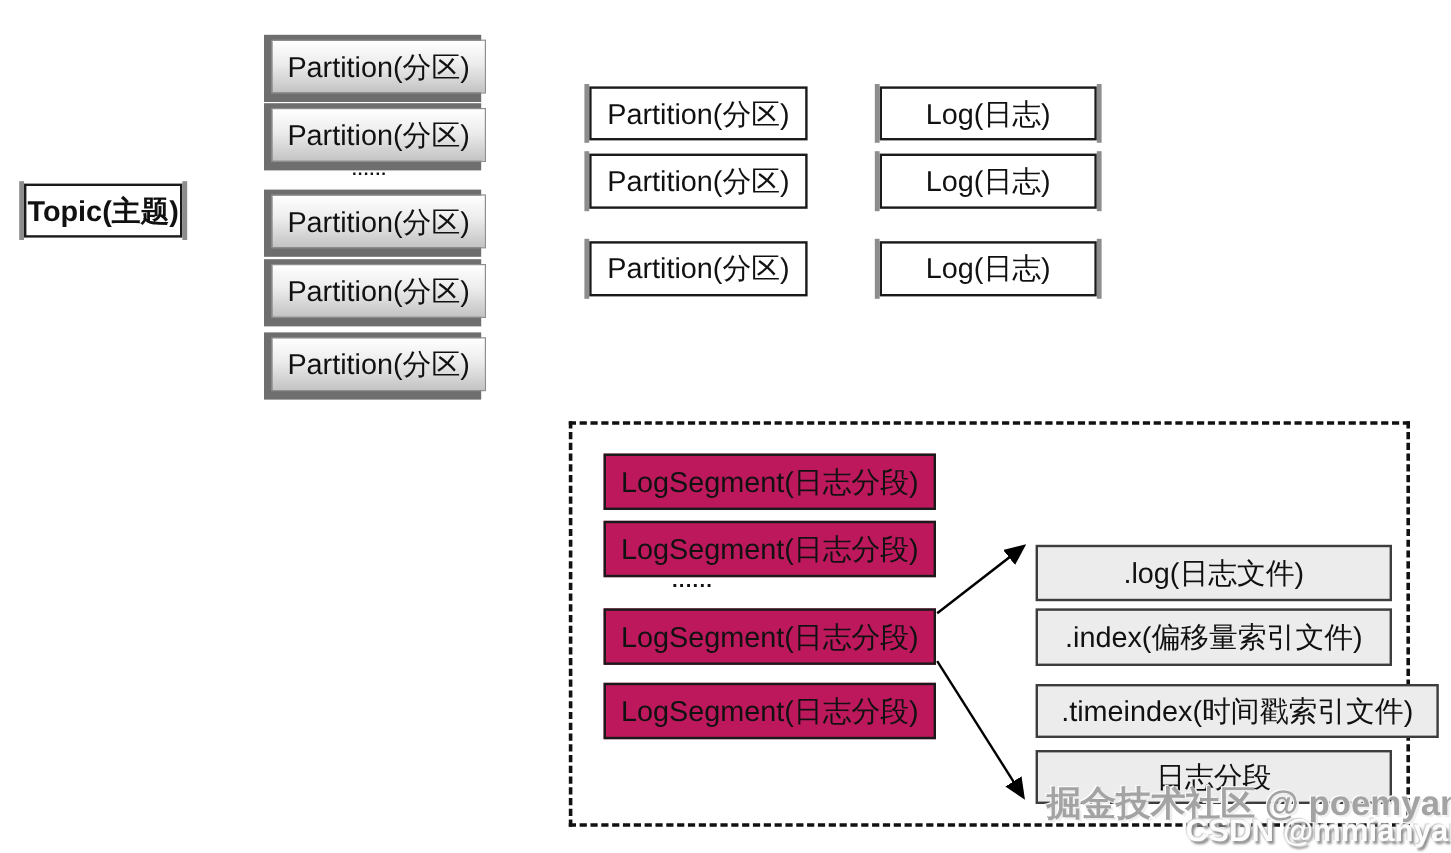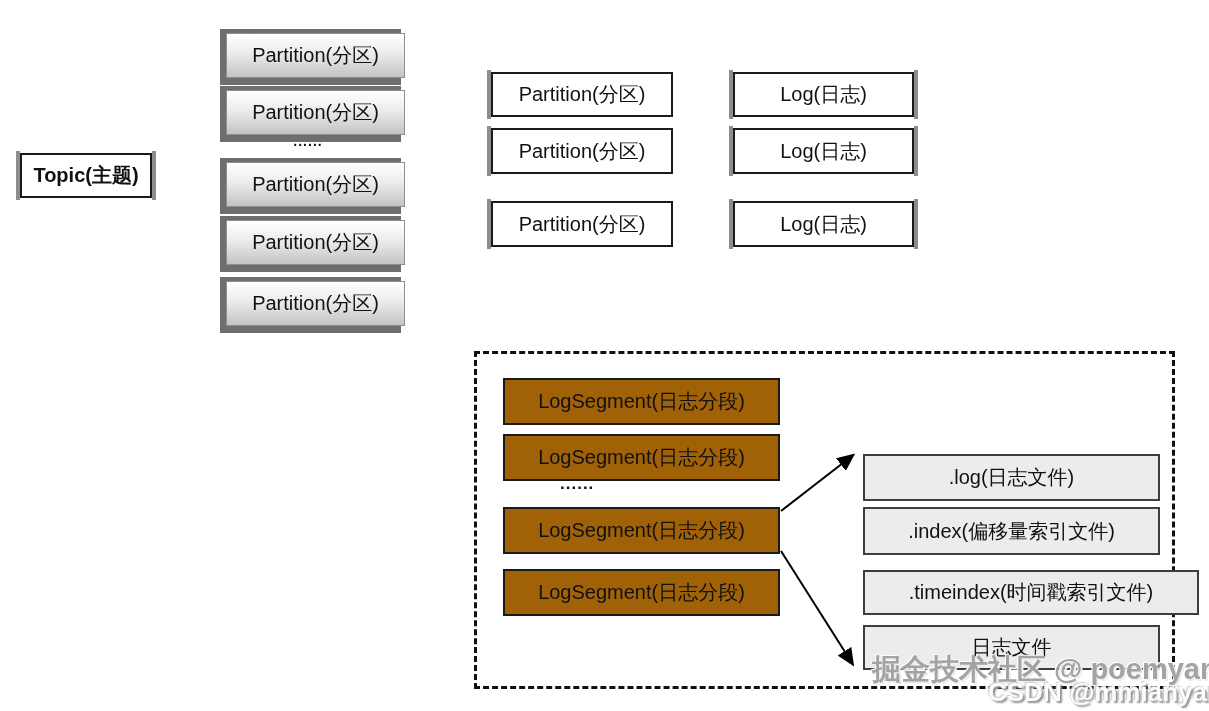--- a/index.html
+++ b/index.html
@@ -7,21 +7,21 @@
     width: 1209px; height: 711px;
     background: #ffffff;
     font-family: "Liberation Sans", "DejaVu Sans", sans-serif;
     overflow: hidden; position: relative;
   }
   .canvas { position: absolute; left: 0; top: 0; width: 1209px; height: 711px; }
 
   .box {
     position: absolute; box-sizing: border-box;
     display: flex; align-items: center; justify-content: center;
-    font-size: 20px; color: #111; background: #ffffff;
+    font-size: 24px; color: #111; background: #ffffff;
     border: 2px solid #1a1a1a; white-space: nowrap;
   }
 
   
   .bars-left::before, .bars-both::before {
     content: ""; position: absolute; left: -6px; top: -4px; bottom: -4px;
     width: 4px; background: #8d8d8d;
   }
   .bars-both::after {
     content: ""; position: absolute; right: -6px; top: -4px; bottom: -4px;
@@ -38,21 +38,21 @@
     content: ""; position: absolute; z-index: -1;
     left: -7px; top: -5px; right: 3px; bottom: -8px;
     background: #6e6e6e;
   }
 
   .dashed-panel {
     position: absolute; box-sizing: border-box;
     border: 3px dashed #111; background: #ffffff;
   }
 
-  .segment-box { background: #a16207; border: 2px solid #1a1a1a; }
+  .segment-box { background: #be185d; border: 2px solid #1a1a1a; }
   .file-box { background: #ececec; border: 2px solid #3d3d3d; }
 
   .dots {
     position: absolute; color: #111; font-weight: bold;
     letter-spacing: 1px; line-height: 1;
   }
 
   .arrow-layer { position: absolute; left: 0; top: 0; pointer-events: none; }
 
   .watermark-juejin {
@@ -131,21 +131,21 @@
   <div class="box file-box" style="left:863px; top:507px; width:297px; height:48px;">
     <span>.index(偏移量索引文件)</span>
   </div>
   <div class="box file-box" style="left:863px; top:454px; width:297px; height:47px;">
     <span>.log(日志文件)</span>
   </div>
   <div class="box file-box" style="left:863px; top:570px; width:336px; height:45px;">
     <span>.timeindex(时间戳索引文件)</span>
   </div>
   <div class="box file-box" style="left:863px; top:625px; width:297px; height:45px;">
-    <span>日志文件</span>
+    <span>日志分段</span>
   </div>
 
   <svg class="arrow-layer" width="1209" height="711">
     <defs>
       <marker id="arrowhead" markerWidth="9" markerHeight="8" refX="7" refY="4" orient="auto">
         <polygon points="0 0, 9 4, 0 8" fill="#000"></polygon>
       </marker>
     </defs>
     <line x1="781" y1="511" x2="852" y2="456" stroke="#000" stroke-width="2" marker-end="url(#arrowhead)"></line>
     <line x1="781" y1="551" x2="852" y2="663" stroke="#000" stroke-width="2" marker-end="url(#arrowhead)"></line>

